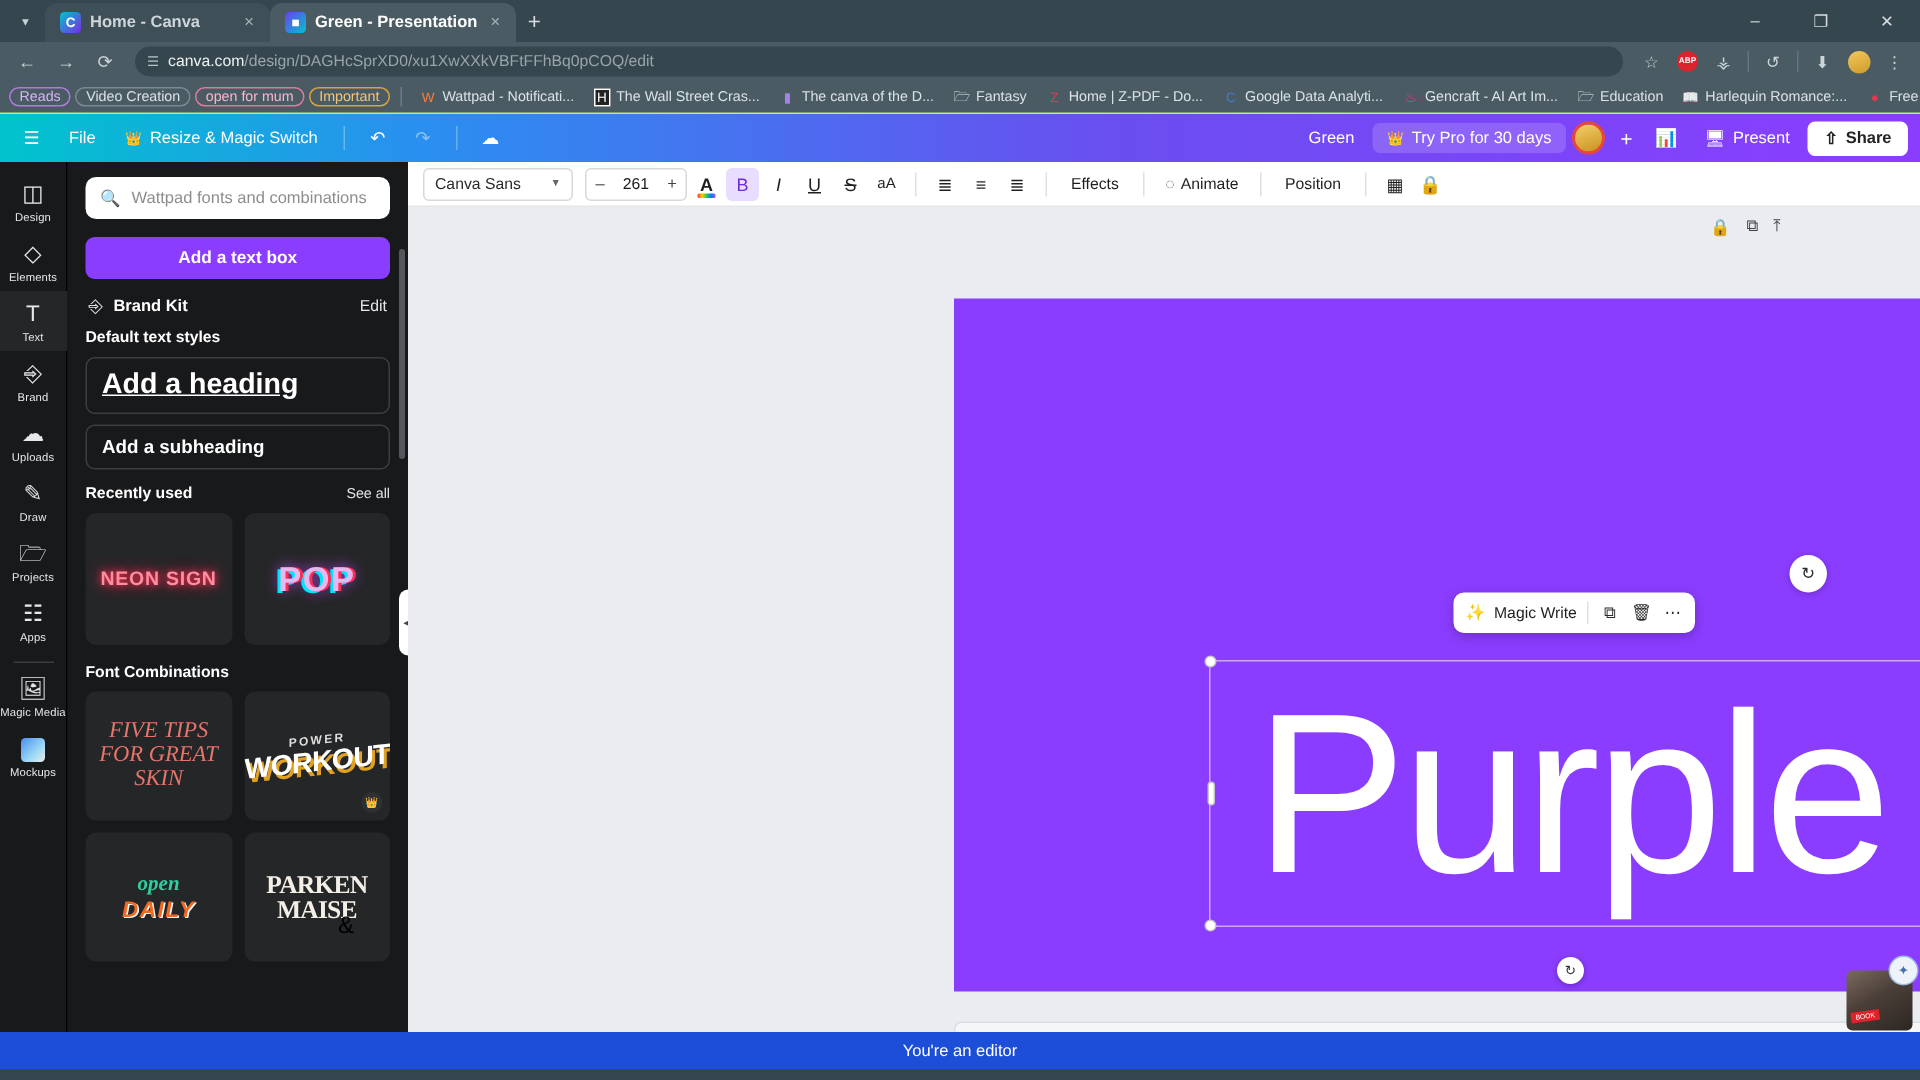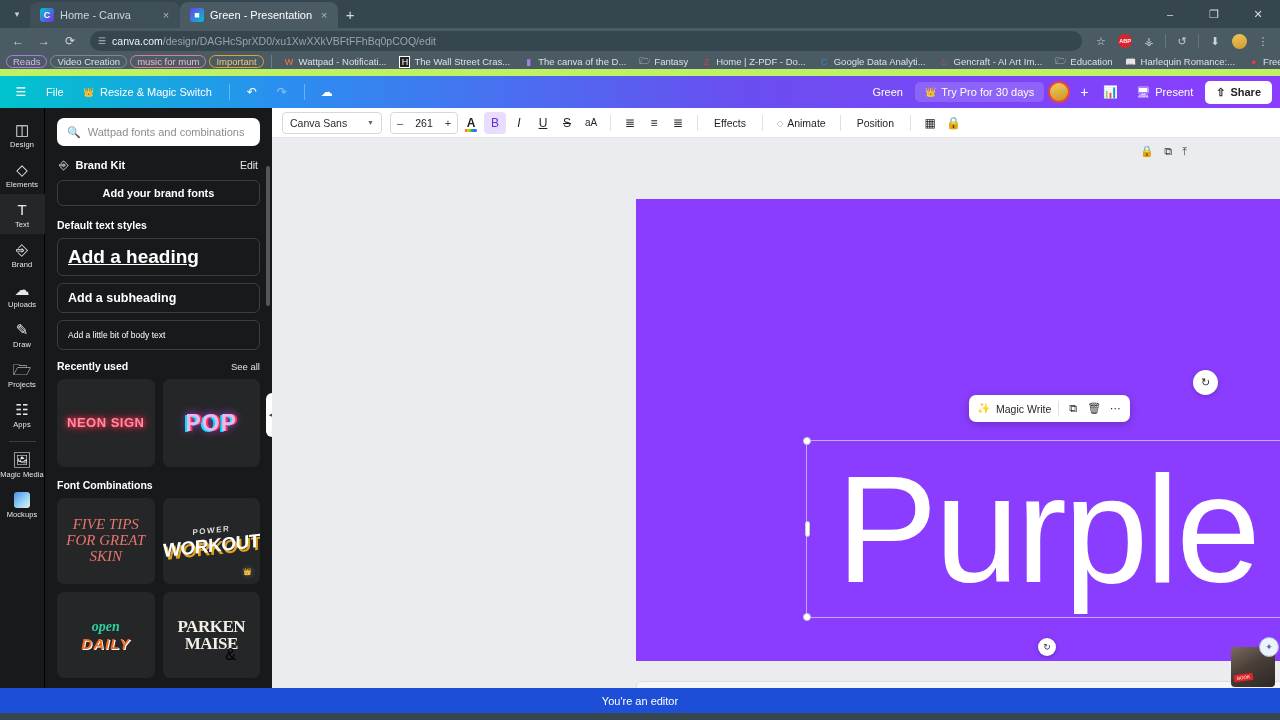--- a/index.html
+++ b/index.html
@@ -29,21 +29,21 @@
   .btab.inactive { background: #3f4f58; }
   .btab.active { background: #4a5b64; color: #fff; }
   .btab .favicon {
     width: 14px; height: 14px; border-radius: 3px; flex: 0 0 14px;
     display: flex; align-items: center; justify-content: center;
     font-size: 9px; font-weight: bold; color: #fff;
   }
   .fav-canva { background: linear-gradient(135deg,#00c4cc,#7d2ae8); }
   .fav-green { background: linear-gradient(135deg,#6a3ff0,#00c4cc); }
   .btab .tab-title {
-    flex: 1; white-space: nowrap; overflow: hidden; text-overflow: ellipsis;
+    flex: 1; white-space: nowrap; overflow: hidden; text-overflow: ellipsis; font-weight: bold;
   }
   .btab .tab-close { font-size: 11px; color: #aab4ba; width: 12px; text-align: center;}
   .newtab {
     width: 24px; height: 24px; display: flex; align-items: center;
     justify-content: center; color: #d6dde1; font-size: 15px; margin-bottom: 2px;
   }
   .win-controls {
     position: absolute; right: 0; top: 0; height: 28px; display: flex;
   }
   .win-controls div {
@@ -78,21 +78,21 @@
     justify-content: center; font-weight: bold;
   }
   .avatar-sm {
     width: 15px; height: 15px; border-radius: 50%;
     background: linear-gradient(160deg,#f1c75c,#cf9b2a);
   }
   .tb-sep { width: 1px; height: 14px; background: #64757d; margin: 0 3px; }
 
   .bookmarks {
     height: 22px; background: #4a5b64; display: flex; align-items: center;
-    padding: 0 6px; gap: 3px; overflow: hidden; border-bottom: 7px solid #bef264;
+    padding: 0 6px; gap: 3px; overflow: hidden; border-bottom: 1px solid #bef264;
   }
   .bm {
     display: flex; align-items: center; gap: 4px; padding: 1px 5px;
     font-size: 9.5px; color: #dbe2e6; white-space: nowrap; border-radius: 4px;
     flex: 0 0 auto;
   }
   .bm .bmi { font-size: 9px; width: 11px; text-align: center; }
   .bm.tagged { border: 1px solid; border-radius: 9px; padding: 0px 6px; }
   .bm-sep { width: 1px; height: 13px; background: #6c7d85; margin: 0 4px; flex:0 0 1px;}
 
@@ -407,21 +407,21 @@
 </div>
 
 <div class="bookmarks">
   <div class="bm tagged" style="border-color:#b07ae0;color:#d8b6f5">
       <span>Reads</span>
     </div>
   <div class="bm tagged" style="border-color:#7b8a92;color:#dbe2e6">
       <span>Video Creation</span>
     </div>
   <div class="bm tagged" style="border-color:#e07a9a;color:#f3b9cd">
-      <span>music for mum</span>
+      <span>open for mum</span>
     </div>
   <div class="bm tagged" style="border-color:#e0a23a;color:#f0c77a">
       <span>Important</span>
     </div>
   <div class="bm-sep"></div>
   <div class="bm">
       <span class="bmi" style="color:#ff7b35">W</span>
       <span>Wattpad - Notificati...</span>
     </div>
   <div class="bm">
@@ -542,39 +542,36 @@
           </span>
         <span class="rail-label">Mockups</span>
       </div>
     </div>
 
     <div class="panel">
       <div class="search-box">
         <span class="mag">🔍</span>
         <span class="ph">Wattpad fonts and combinations</span>
       </div>
+      <div class="add-textbox">Add a text box</div>
 
       <div class="brandkit-row">
         <span class="bk-icon">⎆</span>
         <span class="bk-title">Brand Kit</span>
         <span class="bk-edit">Edit</span>
       </div>
-      <div class="ghost-btn">Add your brand fonts</div>
 
       <div class="sec-head">
         <span>Default text styles</span>
       </div>
       <div class="style-card">
         <span class="style-h">Add a heading</span>
       </div>
       <div class="style-card">
         <span class="style-s">Add a subheading</span>
-      </div>
-      <div class="style-card">
-        <span class="style-b">Add a little bit of body text</span>
       </div>
 
       <div class="sec-head" style="margin-top:10px">
         <span>Recently used</span>
         <span class="see-all">See all</span>
       </div>
       <div class="thumb-grid">
         <div class="thumb">
           <span class="neon-txt">NEON SIGN</span>
         </div>

